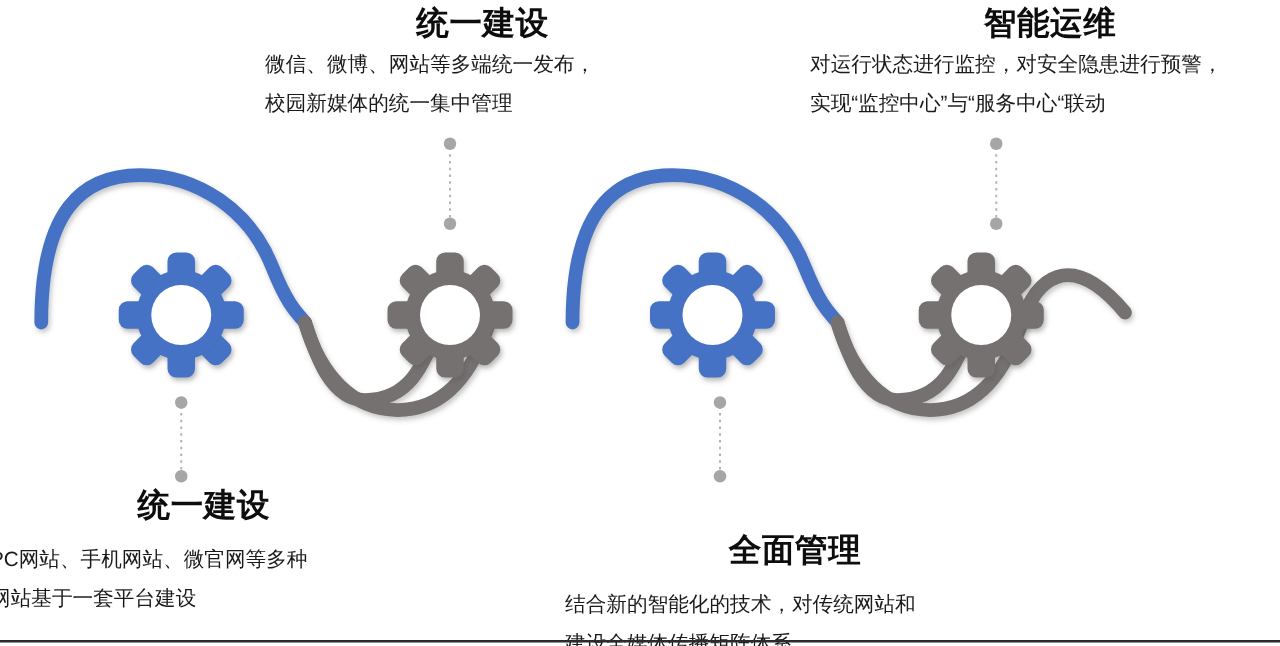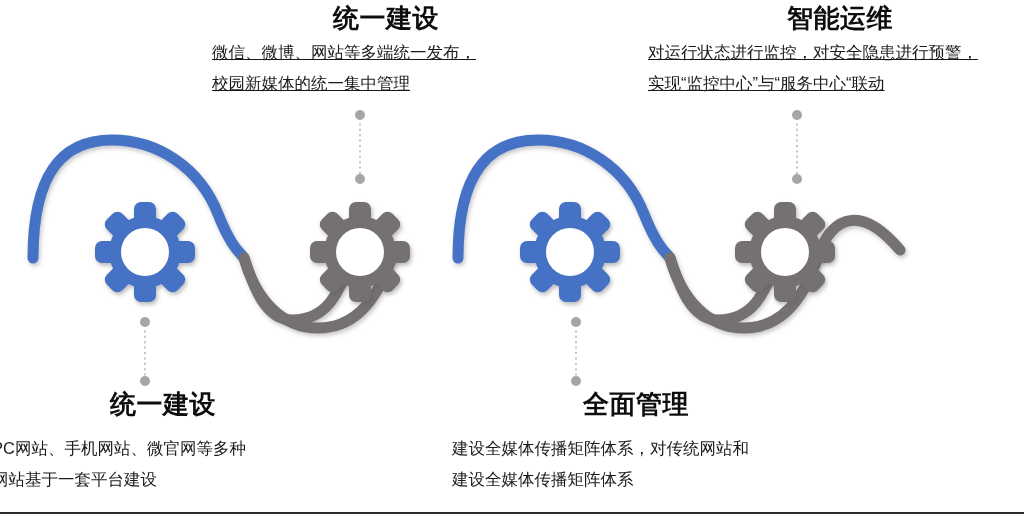--- a/index.html
+++ b/index.html
@@ -20,33 +20,33 @@
     font-size:26px;font-weight:bold;line-height:1.25;
     color:#0d0d0d;white-space:nowrap;letter-spacing:0.5px;
   }
   .body-line{
     font-size:16.5px;font-weight:normal;line-height:1.92;
     color:#1a1a1a;white-space:nowrap;
   }
 
   
   .block-top .heading{text-align:center;}
-  .block-top .body{margin-top:2px;text-decoration:underline;}
+  .block-top .body{margin-top:2px;}
 
   
   .block-bottom .heading{text-align:center;}
   .block-bottom .body{margin-top:12px;}
 
   
   #block-1{left:-8px;  top:388px; width:320px;}
   #block-1 .heading{padding-left:22px;}
   #block-2{left:212px; top:2px;   width:330px;}
   #block-2 .heading{padding-left:18px;}
   #block-3{left:452px; top:388px; width:360px;}
-  #block-3 .heading{padding-left:8px;}
+  #block-3 .heading{padding-left:8px;margin-top:36px;}
   #block-4{left:648px; top:2px;   width:380px;}
   #block-4 .heading{padding-left:4px;}
 
   
   #bottom-rule{
     position:absolute;left:0;top:512px;width:1024px;height:2px;
     background:#2b2b2b;
   }
 </style>
 </head>
@@ -171,21 +171,21 @@
     <div class="heading">统一建设</div>
     <div class="body">
       <div class="body-line">微信、微博、网站等多端统一发布，</div>
       <div class="body-line">校园新媒体的统一集中管理</div>
     </div>
   </div>
 
   <div class="block block-bottom" id="block-3">
     <div class="heading">全面管理</div>
     <div class="body">
-      <div class="body-line">建设全媒体传播矩阵体系，对传统网站和</div>
+      <div class="body-line">结合新的智能化的技术，对传统网站和</div>
       <div class="body-line">建设全媒体传播矩阵体系</div>
     </div>
   </div>
 
   <div class="block block-top" id="block-4">
     <div class="heading">智能运维</div>
     <div class="body">
       <div class="body-line">对运行状态进行监控，对安全隐患进行预警，</div>
       <div class="body-line">实现“监控中心”与“服务中心“联动</div>
     </div>

